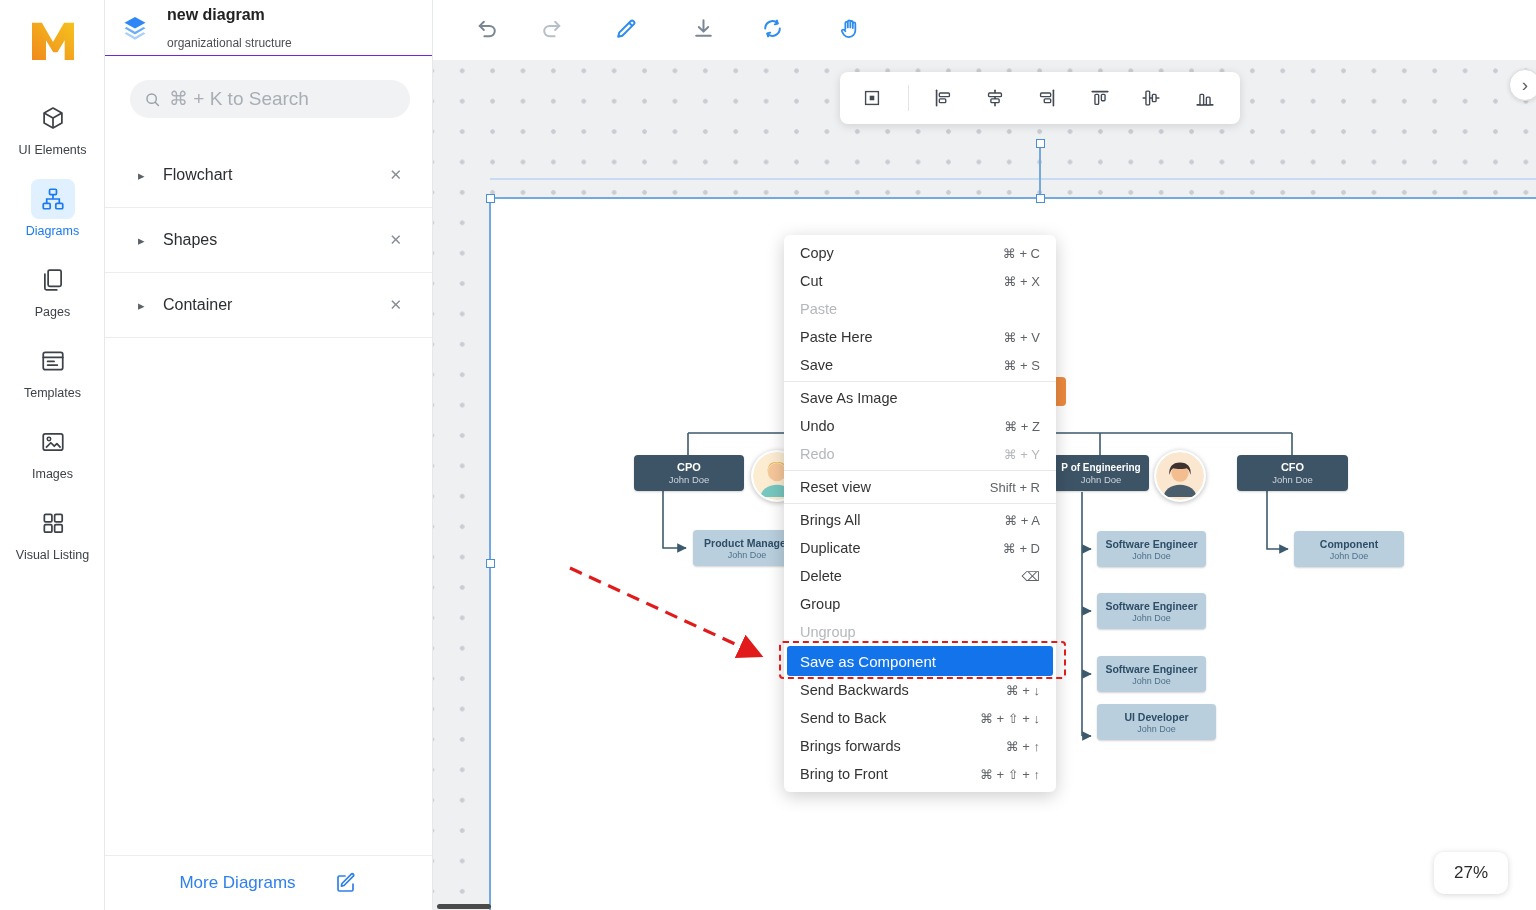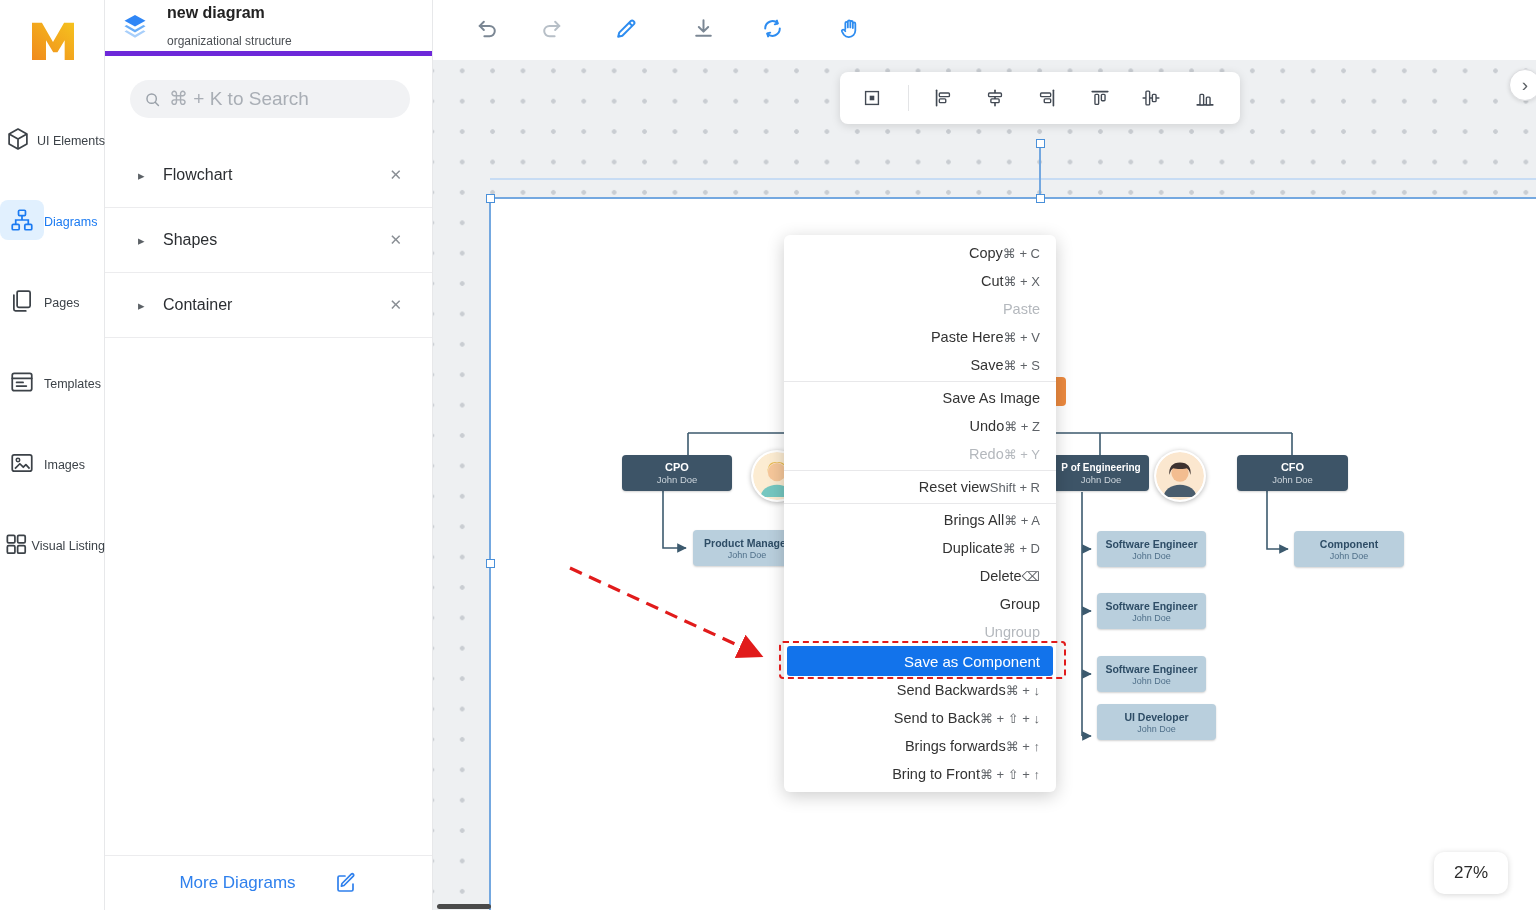--- a/index.html
+++ b/index.html
@@ -4,30 +4,30 @@
 <style>
   *{margin:0;padding:0;box-sizing:border-box}
   html,body{width:1536px;height:910px;overflow:hidden;background:#fff;
     font-family:"Liberation Sans",sans-serif;-webkit-font-smoothing:antialiased}
   .app{display:flex;width:1536px;height:910px}
 
   
   .rail{width:105px;flex:none;background:#fff;border-right:1px solid #e7e8ea;position:relative}
   .rail-logo{position:absolute;top:8px;left:0;width:105px;display:flex;justify-content:center}
   .rail-items{position:absolute;top:98px;left:0;width:105px}
-  .rail-item{height:81px;display:flex;flex-direction:row;align-items:center;cursor:pointer}
+  .rail-item{height:81px;display:flex;flex-direction:column;align-items:center;cursor:pointer}
   .rail-ic{width:44px;height:40px;border-radius:8px;display:flex;align-items:center;justify-content:center}
   .rail-item.active .rail-ic{background:#e1f0fe}
   .rail-lbl{margin-top:5px;font-size:12.5px;color:#3c4248;white-space:nowrap}
   .rail-item.active .rail-lbl{color:#1a7af2}
   .rail svg{display:block}
 
   
   .sidebar{width:328px;flex:none;background:#fff;border-right:1px solid #e7e8ea;position:relative}
-  .sb-head{height:56px;border-bottom:5px solid #6d28d9;display:flex;align-items:center;padding:0 16px}
+  .sb-head{height:56px;border-bottom:1px solid #6d28d9;display:flex;align-items:center;padding:0 16px}
   .sb-head svg{flex:none}
   .sb-titles{margin-left:18px}
   .sb-title{font-size:16px;font-weight:bold;color:#222;line-height:1.25}
   .sb-sub{font-size:12px;color:#4b4f54;margin-top:11px}
   .sb-search{position:absolute;top:80px;left:25px;right:22px;height:38px;background:#f1f2f4;
     border-radius:19px;display:flex;align-items:center;padding:0 14px}
   .sb-search svg{flex:none;margin-right:8px}
   .sb-search input{flex:1;border:none;background:transparent;outline:none;font-size:19px;color:#333;
     font-family:"Liberation Sans",sans-serif}
   .sb-search input::placeholder{color:#a9aeb5}
@@ -76,21 +76,21 @@
   .node.light .nn{font-size:9px;color:#50708a;margin-top:1px}
   .node.orange{background:#ed8a3f;box-shadow:none}
   .avatar{position:absolute;width:52px;height:52px;border-radius:50%;background:#fff;padding:2px;
     box-shadow:0 1px 5px rgba(0,0,0,.28);z-index:4;cursor:pointer}
   .avatar svg{width:100%;height:100%;border-radius:50%;display:block}
   .connectors{position:absolute;left:0;top:0;width:1103px;height:910px;z-index:3;pointer-events:none}
 
   
   .menu{position:absolute;left:351px;top:235px;width:272px;background:#fff;border-radius:6px;
     box-shadow:0 4px 18px rgba(0,0,0,.20);padding:4px 0;z-index:7}
-  .mi{height:28px;display:flex;align-items:center;justify-content:flex-end;
+  .mi{height:28px;display:flex;align-items:center;justify-content:space-between;
     padding:0 16px;cursor:pointer}
   .mi-label{font-size:14.5px;color:#333}
   .mi-key{font-size:13px;color:#5f6368}
   .mi.disabled .mi-label,.mi.disabled .mi-key{color:#b4b8bd;cursor:default}
   .mi.highlight{background:#1273eb;margin:0 3px;border-radius:3px;height:30px;padding:0 13px}
   .mi.highlight .mi-label{color:#fff;font-size:15px}
   .menu-divider{border-top:1px solid #e8e8ea;margin:2px 0}
 
   
   .red-rect{position:absolute;left:346px;top:641px;width:287px;height:38px;border:2.5px dashed #e11b1b;
@@ -293,21 +293,21 @@
       <path d="M649 492 V736" fill="none" stroke="#3c5a6e" stroke-width="1.6"></path>
       <path d="M649 549 H658" fill="none" stroke="#3c5a6e" stroke-width="1.6" marker-end="url(#arr)"></path>
       <path d="M649 611 H658" fill="none" stroke="#3c5a6e" stroke-width="1.6" marker-end="url(#arr)"></path>
       <path d="M649 674 H658" fill="none" stroke="#3c5a6e" stroke-width="1.6" marker-end="url(#arr)"></path>
       <path d="M649 736 H658" fill="none" stroke="#3c5a6e" stroke-width="1.6" marker-end="url(#arr)"></path>
       <path d="M834 491 V549 H855" fill="none" stroke="#3c5a6e" stroke-width="1.6" marker-end="url(#arr)"></path>
     </svg>
 
     <div class="node orange" style="left:610px;top:377px;width:23px;height:29px"></div>
 
-    <div class="node dark" style="left:189px;top:455px;width:110px">
+    <div class="node dark" style="left:201px;top:455px;width:110px">
       <div class="nt">CPO</div>
       <div class="nn">John Doe</div>
     </div>
     <div class="avatar" style="left:318px;top:450px">
       <svg viewBox="0 0 50 50">
           <circle cx="25" cy="25" r="25" fill="#fcecd2"></circle>
           <path d="M8 47a17 13 0 0 1 34 0z" fill="#76c7c0"></path>
           <circle cx="25" cy="21" r="9.5" fill="#f6c79a"></circle>
           <path d="M15 21a10 10 0 0 1 20 0c0-2-1-8-4-9.5-2.8-1.4-9.2-1.4-12 0-3 1.5-4 7.5-4 9.5z" fill="#e9b94f"></path>
         </svg>

